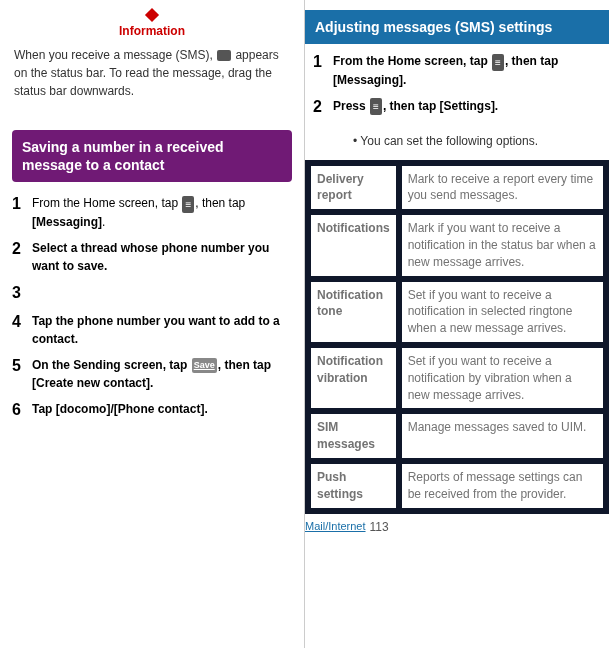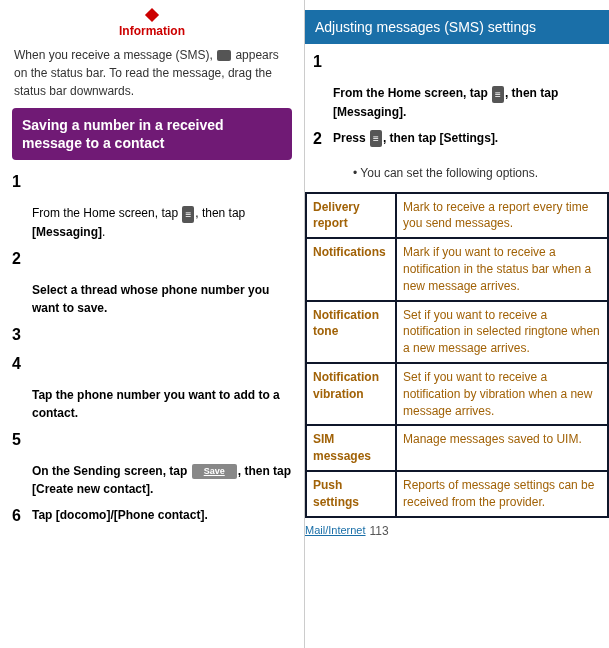--- a/index.html
+++ b/index.html
@@ -39,21 +39,21 @@
     .info-title {
       font-size: 12px;
       font-weight: bold;
       color: #cc0000;
     }
 
     .info-text {
       font-size: 12px;
       color: #333;
       line-height: 1.5;
-      margin-bottom: 8px;
+      margin-bottom: 30px;
       padding-left: 2px;
     }
 
     .blue-box {
       background: #701a75;
       color: #fff;
       padding: 8px 10px;
       border-radius: 4px;
       font-size: 14px;
       font-weight: bold;
@@ -72,21 +72,20 @@
       font-weight: bold;
       color: #000;
       min-width: 14px;
       line-height: 1.3;
     }
     .step-text {
       font-size: 12px;
       color: #000;
       line-height: 1.5;
       flex: 1;
-      margin-top: 32px;
     }
     .step-text strong {
       font-weight: bold;
     }
     .sub-bullet {
       font-size: 12px;
       color: #333;
       line-height: 1.4;
       padding-left: 20px;
       margin-top: 18px;
@@ -102,21 +101,21 @@
       padding: 1px 3px;
       color: #fff;
       font-size: 10px;
       vertical-align: middle;
       margin: 0 1px;
     }
     .save-icon {
       display: inline-block;
       background: #888;
       border-radius: 2px;
-      padding: 1px 12px;
+      padding: 1px 2px;
       color: #fff;
       font-size: 9px;
       vertical-align: middle;
       margin: 0 1px;
       text-decoration: underline;
     }
     .sms-icon {
       display: inline-block;
       width: 14px;
       height: 11px;
@@ -132,41 +131,41 @@
       width: 304px;
       padding: 10px 0 10px 0;
       flex-shrink: 0;
     }
 
     .adj-header {
       background: #1a6fa8;
       color: #fff;
       padding: 8px 10px;
       font-size: 14px;
-      font-weight: normal;
+      font-weight: bold;
       line-height: 1.3;
       margin-bottom: 8px;
     }
 
     .right-steps {
       padding: 0 8px;
       margin-bottom: 10px;
     }
 
     .table-wrapper {
       width: 100%;
       border-collapse: collapse;
     }
     .table-wrapper td {
-      border: 2px solid #0f172a;
+      border: 6px solid #0f172a;
       padding: 5px 6px;
       font-size: 12px;
       vertical-align: top;
       line-height: 1.4;
-      color: #a16207;
+      color: #737373;
     }
     .table-wrapper td:first-child {
       font-weight: bold;
       width: 90px;
       background: #fff;
     }
     .table-wrapper td:last-child {
       background: #fff;
     }
 

